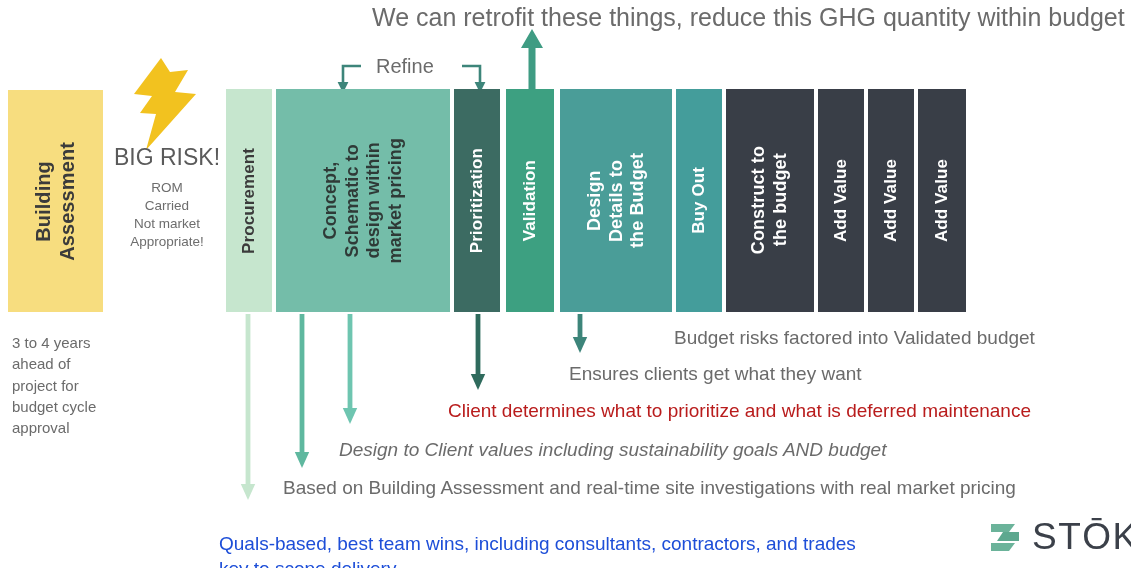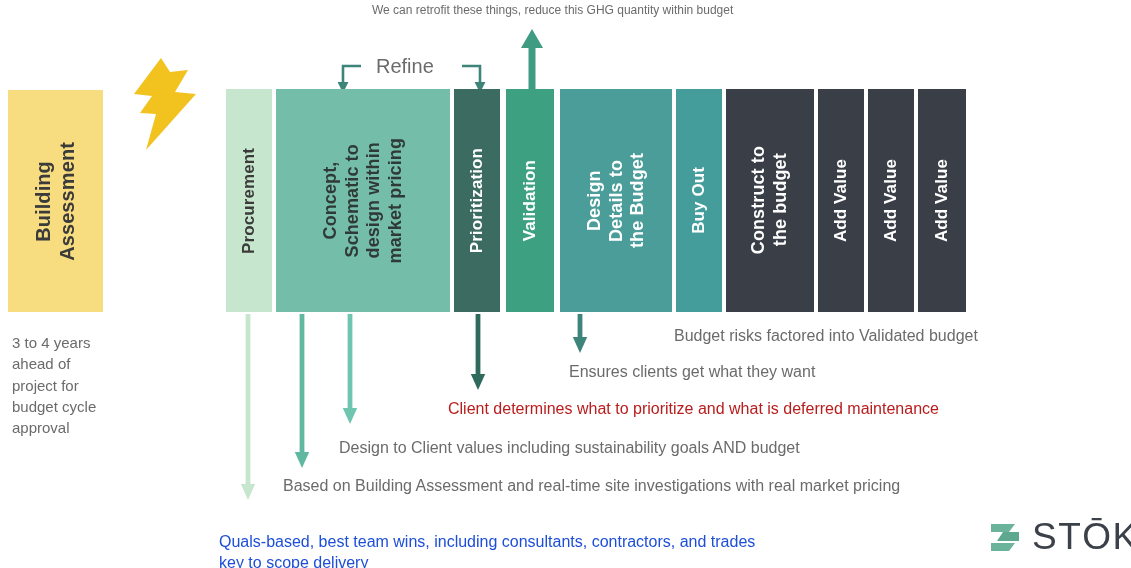--- a/index.html
+++ b/index.html
@@ -98,30 +98,30 @@
   .phase-bar.wide .bar-label { font-size: 18px; }
 
   
   .down-arrow { position: absolute; }
   .up-arrow   { position: absolute; }
   .bracket    { position: absolute; }
 
   
   .annot {
     position: absolute;
-    font-size: 16px;
+    font-size: 19px;
     color: #6b6b6b;
     line-height: 1.33;
     white-space: pre-line;
   }
 
   #top-annotation {
     left: 372px;
     top: 3px;
-    font-size: 12px;
+    font-size: 25px;
     color: #6b6b6b;
     white-space: nowrap;
   }
   #refine-label {
     left: 376px;
     top: 55px;
     font-size: 20px;
     color: #6b6b6b;
     white-space: nowrap;
     text-align: center;
@@ -168,20 +168,27 @@
 
   <div class="abs" id="building-assessment">
     <span class="vtext">Building
 Assessment</span>
   </div>
 
   <svg class="abs" id="lightning-bolt" viewBox="0 0 78 96">
     <path d="M35 2 L8 38 L26 40 L14 57 L30 58 L20 94 L70 38 L49 36 L62 14 L44 16 Z" fill="#f2c21f"></path>
   </svg>
 
+  <div class="abs" id="big-risk-group">
+    <div id="big-risk-title">BIG RISK!</div>
+    <div id="big-risk-sub">ROM
+Carried
+Not market
+Appropriate!</div>
+  </div>
 
   <div class="abs" id="lead-time-note">3 to 4 years
 ahead of
 project for
 budget cycle
 approval</div>
 
   <div id="phase-bars">
       <div class="phase-bar" style="left: 226px; width: 46px; background: rgb(198, 230, 206);">
         <span class="bar-label" style="color: rgb(59, 59, 59);">Procurement</span>
@@ -241,21 +248,21 @@
       <svg class="abs down-arrow" width="18" height="39" viewBox="0 0 18 39" style="left: 571px; top: 314px;">
         <rect x="6.6" y="0" width="4.8" height="24" fill="#3d857a"></rect>
         <path d="M9 39 L1.7999999999999998 23 L16.2 23 Z" fill="#3d857a"></path>
       </svg>
     </div>
 
   <div id="annotations">
       <div class="annot" style="left: 674px; top: 325px; color: rgb(107, 107, 107);">Budget risks factored into Validated budget</div>
       <div class="annot" style="left: 569px; top: 361px; color: rgb(107, 107, 107); text-align: center;">Ensures clients get what they want</div>
       <div class="annot" style="left: 448px; top: 398px; color: #b91c1c;">Client determines what to prioritize and what is deferred maintenance</div>
-      <div class="annot" style="left: 339px; top: 437px; color: rgb(107, 107, 107);">Design to Client values including sustainability goals AND budget</div>
+      <div class="annot" style="left: 339px; top: 437px; color: rgb(107, 107, 107); font-style: italic;">Design to Client values including sustainability goals AND budget</div>
       <div class="annot" style="left: 283px; top: 475px; color: rgb(107, 107, 107);">Based on Building Assessment and real-time site investigations with real market pricing</div>
       <div class="annot" style="left: 219px; top: 511px; color: #1d4ed8; margin-top: 20px;">Quals-based, best team wins, including consultants, contractors, and trades
 key to scope delivery</div>
     </div>
 
   <div class="abs" id="brand-logo">
     <svg width="34" height="36" viewBox="0 0 34 36">
       <path d="M3 5 L27 5 L21 13 L3 13 Z" fill="#6bb39a"></path>
       <path d="M31 13 L31 22 L9 22 L15 13 Z" fill="#5da88f"></path>
       <path d="M3 24 L27 24 L21 32 L3 32 Z" fill="#6bb39a"></path>

